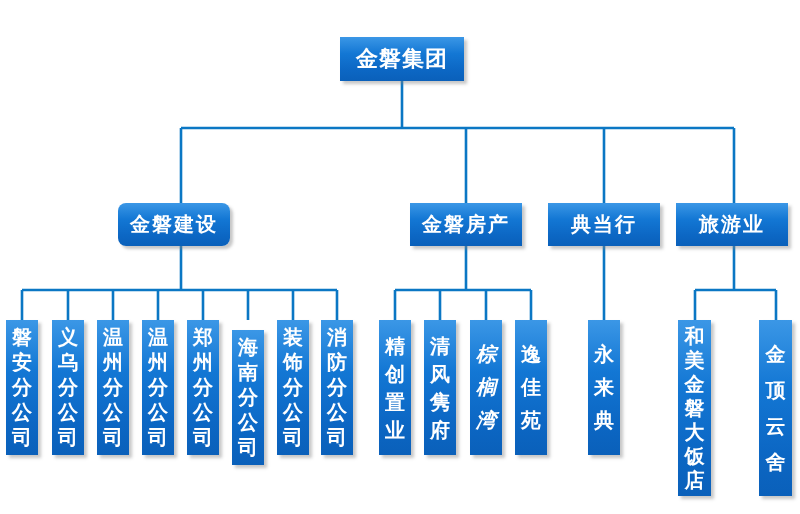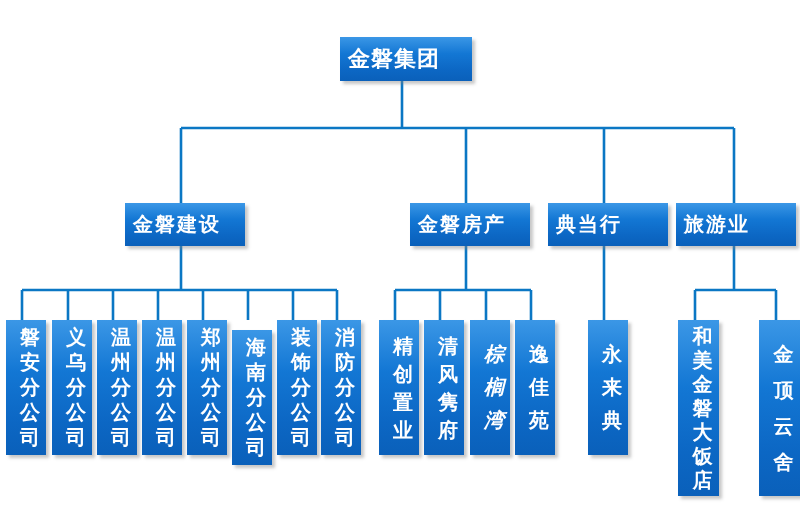--- a/index.html
+++ b/index.html
@@ -11,27 +11,26 @@
     overflow:hidden;
   }
   svg.wires{position:absolute;left:0;top:0;pointer-events:none;}
   .node{
     position:absolute;
     background:linear-gradient(180deg,#3b97e6 0%,#1377d4 38%,#0c67c4 75%,#0a60ba 100%);
     color:#ffffff;
     font-weight:bold;
     display:flex;
     align-items:center;
-    justify-content:flex-start;
+    justify-content:center;
     box-shadow:3px 3px 3px rgba(130,130,130,0.45);
-    padding-left:8px;
   }
   .root-node{left:340px;top:37px;width:124px;height:44px;font-size:22px;letter-spacing:1px;}
   .l2-node{top:203px;width:112px;height:43px;font-size:20px;letter-spacing:2px;}
-  .l2-a{left:125px;} .l2-b{left:410px;} .l2-c{left:548px;} .l2-d{left:676px;}
+  .l2-a{left:118px;border-radius:8px;} .l2-b{left:410px;} .l2-c{left:548px;} .l2-d{left:676px;}
   .v-node{top:320px;width:32px;height:135px;font-size:20px;}
   .v-tall{top:320px;width:33px;height:176px;font-size:20px;}
   .vt{display:block;width:24px;margin:0 auto;text-align:center;word-break:break-all;line-break:anywhere;}
   .lh25 .vt{line-height:25px;}
   .lh28 .vt{line-height:28px;}
   .lh33 .vt{line-height:33px;}
   .lh23 .vt{line-height:24px;}
   .lh44 .vt{line-height:36px;}
   .p1{left:6px;} .p2{left:52px;} .p3{left:97px;} .p4{left:142px;}
   .p5{left:187px;} .p6{left:232px;margin-top:10px;} .p7{left:277px;} .p8{left:321px;}

